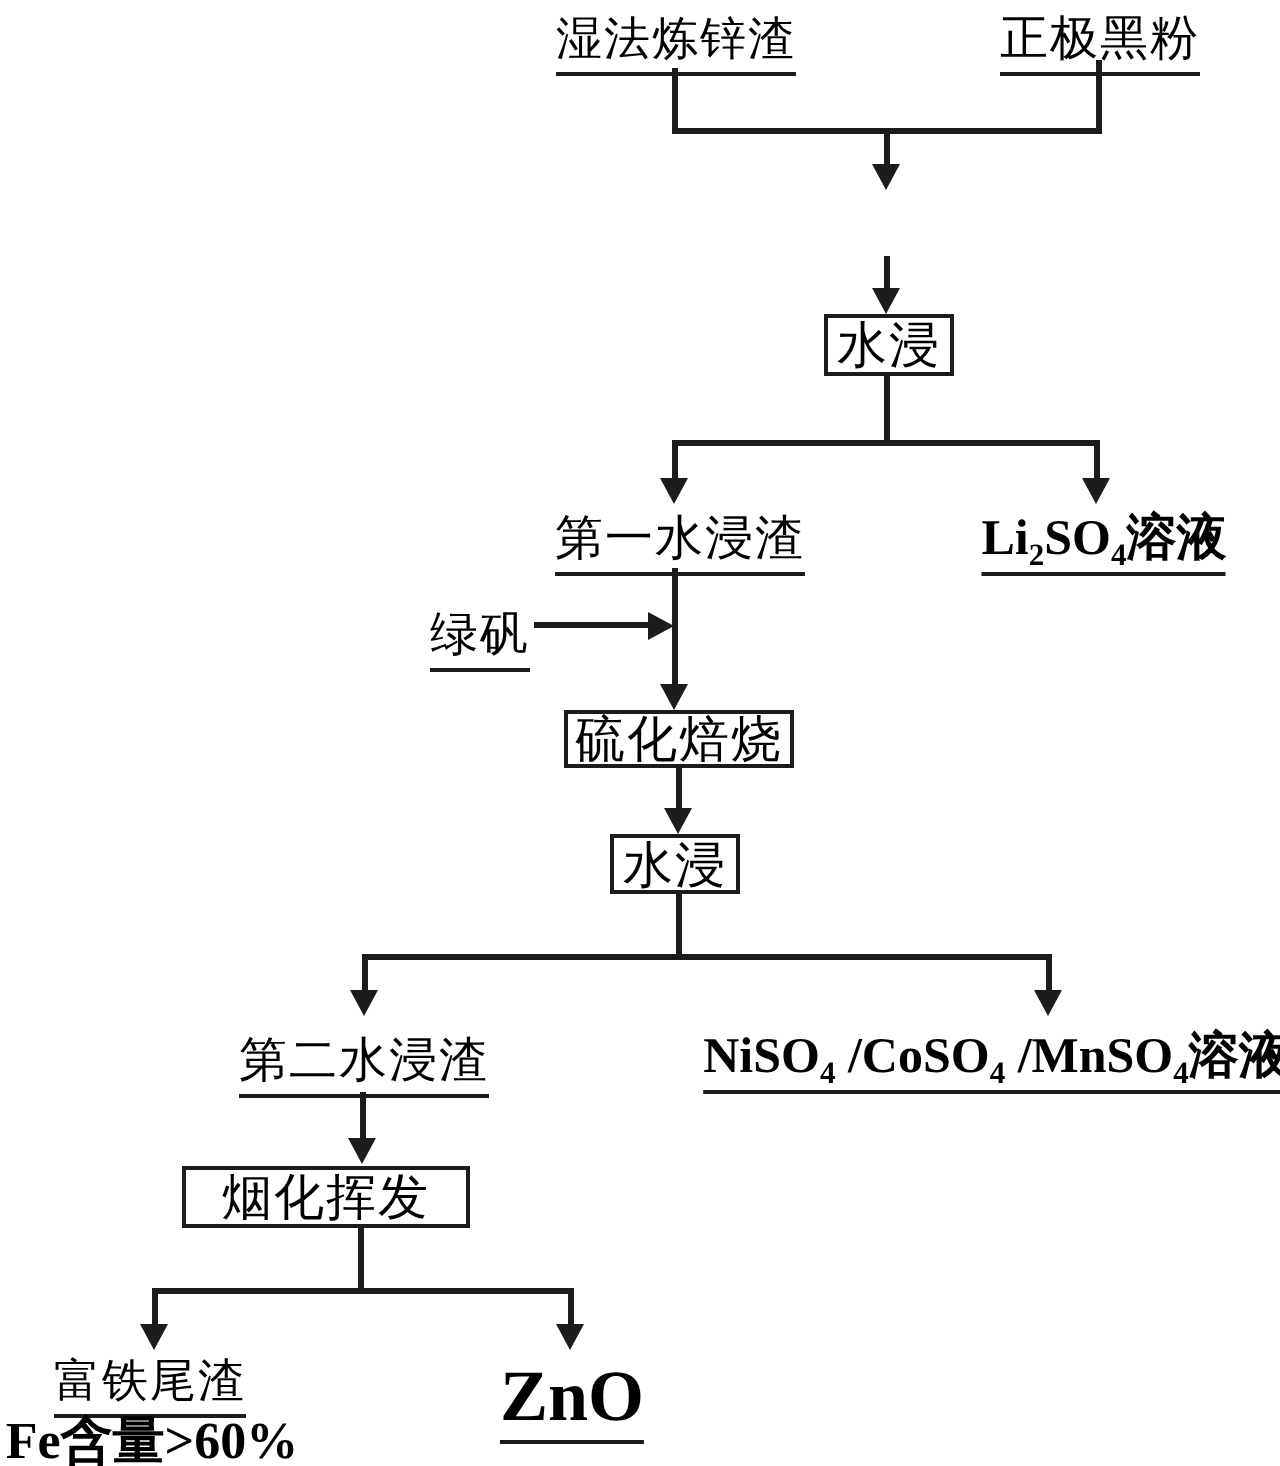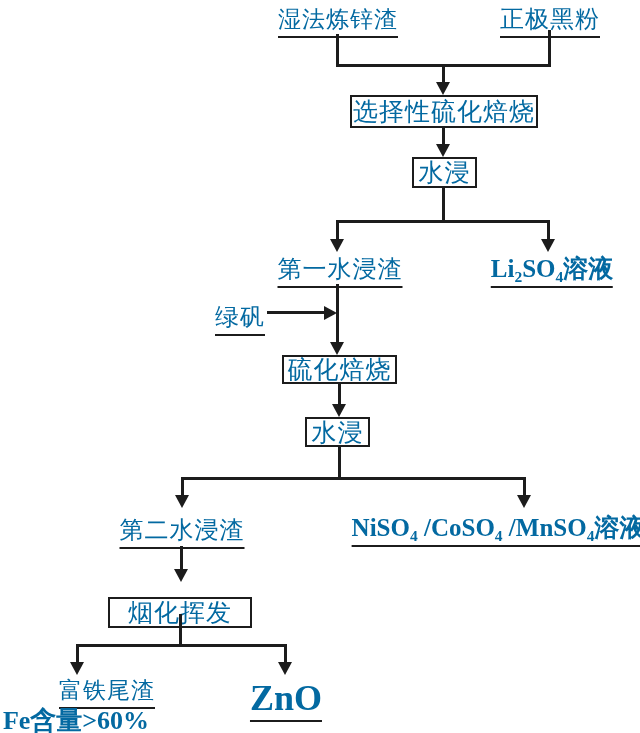--- a/index.html
+++ b/index.html
@@ -1,18 +1,18 @@
 <!DOCTYPE html>
 <html><head>
 <meta charset="utf-8">
 <style>
   html,body{margin:0;padding:0;background:#ffffff;}
   .canvas{
     position:relative;width:640px;height:733px;background:#ffffff;overflow:hidden;
-    font-family:"Liberation Serif","DejaVu Serif",serif;color:#0369a1;
+    font-family:"Liberation Serif","DejaVu Serif",serif;color:#000000;
   }
   
   .vline{position:absolute;width:3px;background:#1c1c1c;}
   .hline{position:absolute;height:3px;background:#1c1c1c;}
   .ah-down{position:absolute;width:0;height:0;
     border-left:7px solid transparent;border-right:7px solid transparent;
     border-top:13px solid #1c1c1c;}
   .ah-right{position:absolute;width:0;height:0;
     border-top:7px solid transparent;border-bottom:7px solid transparent;
     border-left:13px solid #1c1c1c;}
@@ -34,21 +34,20 @@
 
   <div class="lbl ul" style="left:338px;top:4px;font-size:23px;">湿法炼锌渣</div>
   <div class="lbl ul" style="left:550px;top:3px;">正极黑粉</div>
 
   <div class="vline" style="left:336px;top:34px;height:32px;"></div>
   <div class="vline" style="left:548px;top:30px;height:36px;"></div>
   <div class="hline" style="left:336px;top:64px;width:215px;"></div>
   <div class="vline" style="left:442px;top:64px;height:20px;"></div>
   <div class="ah-down" style="left:436px;top:82px;"></div>
 
-  <div class="box" style="left:350px;top:95px;width:188px;height:33px;">选择性硫化焙烧</div>
 
   <div class="vline" style="left:442px;top:128px;height:18px;"></div>
   <div class="ah-down" style="left:436px;top:144px;"></div>
 
   <div class="box" style="left:412px;top:157px;width:65px;height:31px;">水浸</div>
 
   <div class="vline" style="left:442px;top:188px;height:35px;"></div>
   <div class="hline" style="left:336px;top:220px;width:214px;"></div>
   <div class="vline" style="left:336px;top:220px;height:20px;"></div>
   <div class="ah-down" style="left:330px;top:239px;"></div>
@@ -78,26 +77,26 @@
   <div class="ah-down" style="left:175px;top:495px;"></div>
   <div class="vline" style="left:523px;top:477px;height:19px;"></div>
   <div class="ah-down" style="left:517px;top:495px;"></div>
 
   <div class="lbl ul" style="left:182px;top:514px;">第二水浸渣</div>
   <div class="lbl ul latin" style="left:498px;top:511px;"><span>NiSO</span><sub>4</sub><span> /CoSO</span><sub>4</sub><span> /MnSO</span><sub>4</sub><span>溶液</span></div>
 
   <div class="vline" style="left:180px;top:546px;height:24px;"></div>
   <div class="ah-down" style="left:174px;top:569px;"></div>
 
-  <div class="box" style="left:108px;top:583px;width:144px;height:31px;margin-top:14px;">烟化挥发</div>
+  <div class="box" style="left:91px;top:583px;width:144px;height:31px;">烟化挥发</div>
 
   <div class="vline" style="left:179px;top:614px;height:33px;"></div>
   <div class="hline" style="left:76px;top:644px;width:211px;"></div>
   <div class="vline" style="left:76px;top:644px;height:19px;"></div>
   <div class="ah-down" style="left:70px;top:662px;"></div>
   <div class="vline" style="left:284px;top:644px;height:19px;"></div>
   <div class="ah-down" style="left:278px;top:662px;"></div>
 
-  <div class="lbl ul" style="left:75px;top:675px;font-size:23px;margin-left:32px;">富铁尾渣</div>
+  <div class="lbl ul" style="left:75px;top:675px;font-size:23px;">富铁尾渣</div>
   <div class="lbl latin" style="left:76px;top:703px;font-size:26px;">Fe含量&gt;60%</div>
   <div class="lbl ul latin" style="left:286px;top:677px;font-size:36px;">ZnO</div>
 
 </div>
 
 </body></html>

